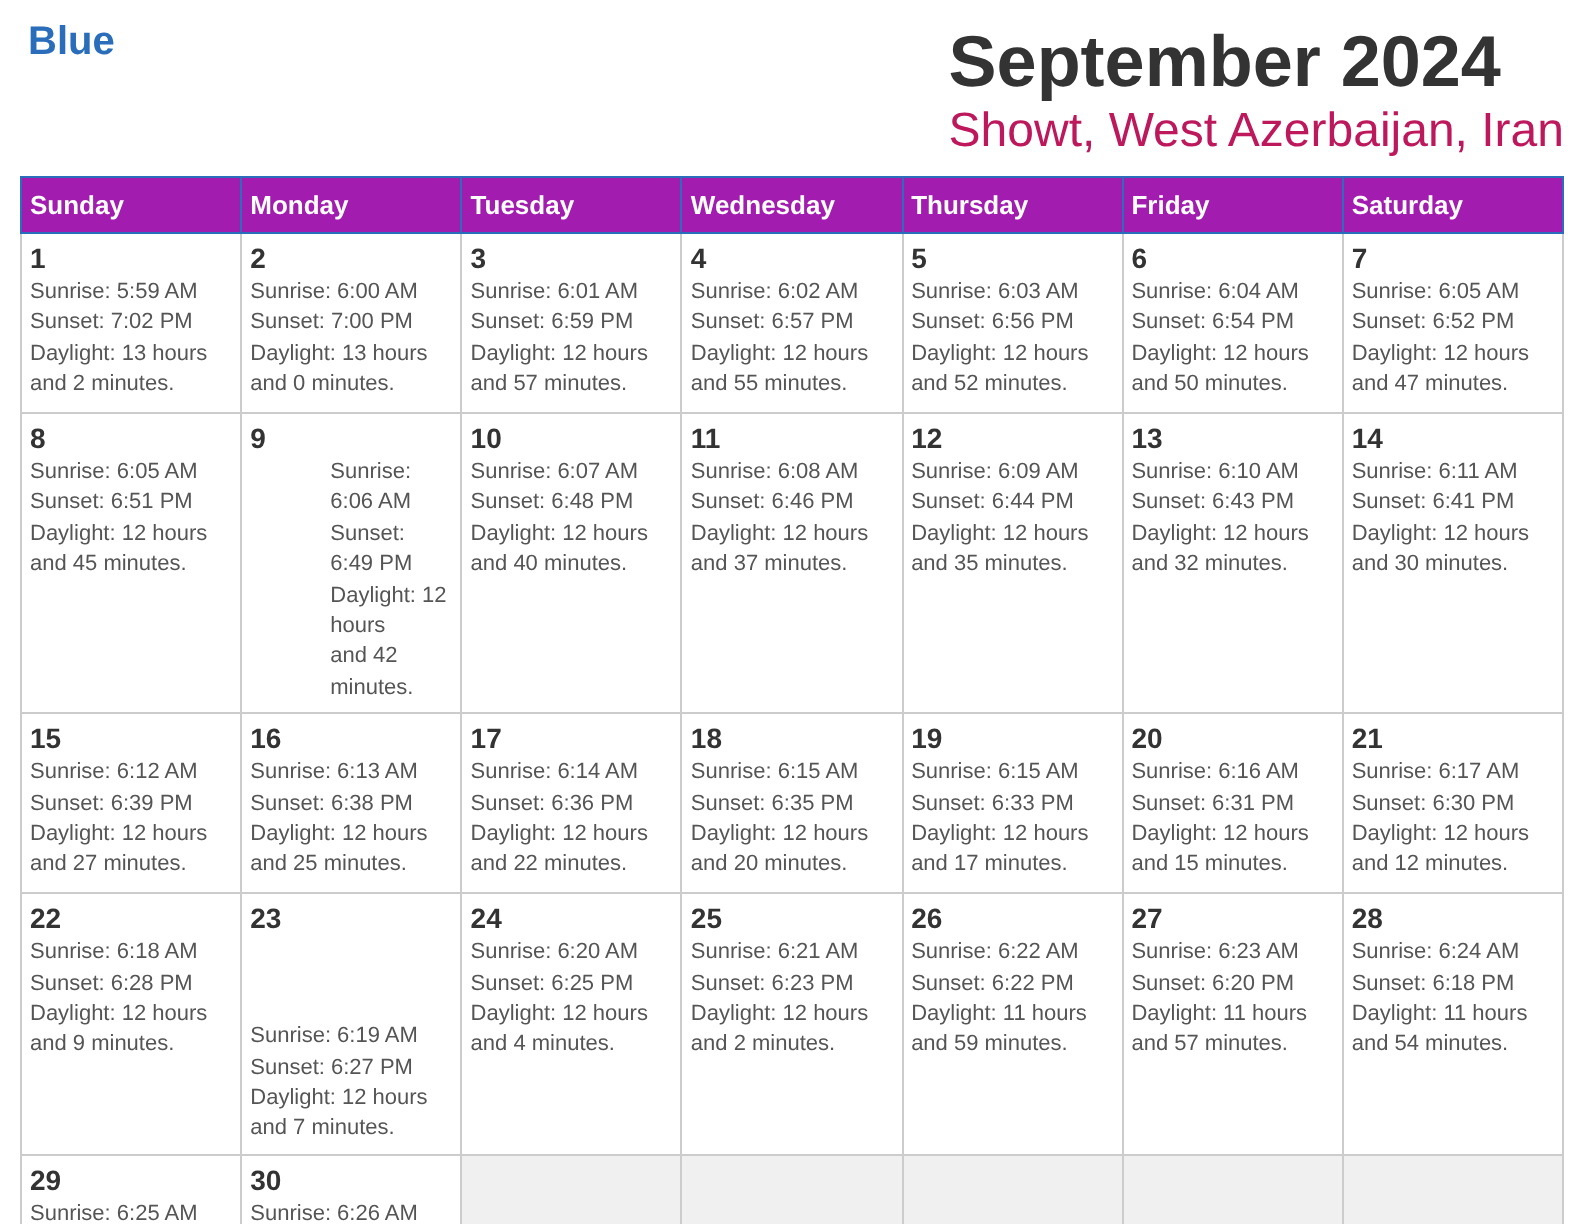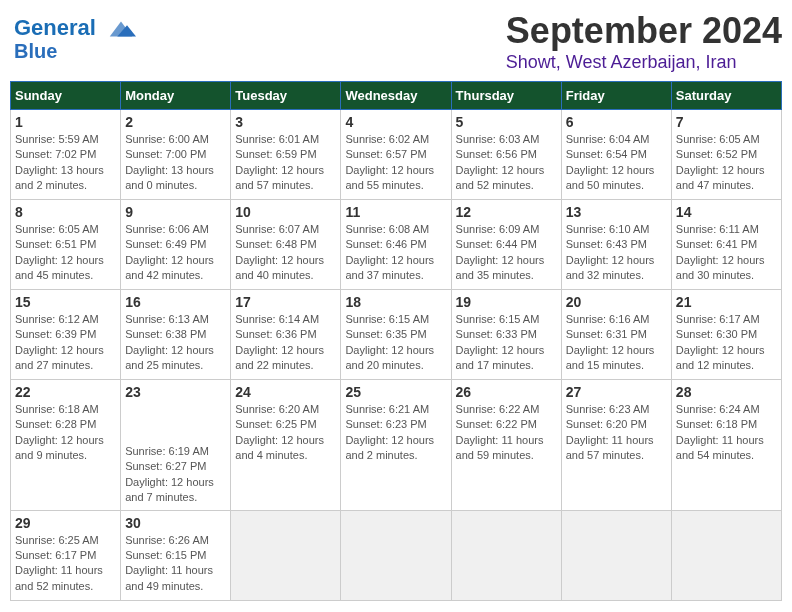--- a/index.html
+++ b/index.html
@@ -37,30 +37,30 @@
     }
     .title-area {
       text-align: left;
     }
     .month-title {
       font-size: 36px;
       font-weight: bold;
       color: #333;
     }
     .location-title {
-      font-size: 18px;
-      color: #4c1d95;
+      font-size: 24px;
+      color: #be185d;
     }
     .calendar {
       width: 100%;
       border-collapse: collapse;
       font-size: 11px;
     }
     .calendar th {
-      background-color: #14532d;
+      background-color: #a21caf;
       color: #fff;
       text-align: left;
       padding: 6px 4px;
       font-size: 13px;
       font-weight: bold;
       border: 1px solid #2a6ebb;
     }
     .calendar td {
       border: 1px solid #ccc;
       vertical-align: top;
@@ -86,29 +86,20 @@
     .week-row td {
       height: 90px;
     }
   </style>
 </head>
 <body>
 
 <div class="header-area">
   <div class="logo">
     <div>
-      <div style="display:flex;align-items:center;">
-        <span class="logo-text">
-          <span>General</span>
-          <svg class="logo-icon" viewBox="0 0 40 30" style="display:inline-block;vertical-align:middle;">
-            <polygon points="5,25 20,5 35,25" fill="#2a6ebb" opacity="0.7"></polygon>
-            <polygon points="15,25 28,10 40,25" fill="#2a6ebb"></polygon>
-          </svg>
-        </span>
-      </div>
       <div style="font-size:20px;font-weight:bold;color:#2a6ebb;margin-top:-4px;">Blue</div>
     </div>
   </div>
   <div class="title-area">
     <div class="month-title">September 2024</div>
     <div class="location-title">Showt, West Azerbaijan, Iran</div>
   </div>
 </div>
 
 <table class="calendar">
@@ -178,21 +169,21 @@
       <tr class="week-row">
         <td>
           <span class="day-number">8</span>
           <div class="day-info" style="white-space: pre-line;">Sunrise: 6:05 AM
 Sunset: 6:51 PM
 Daylight: 12 hours
 and 45 minutes.</div>
         </td>
         <td>
           <span class="day-number">9</span>
-          <div class="day-info" style="white-space: pre-line;">Sunrise: 6:06 AM
+          <div class="day-info" style="white-space: pre-line; margin-left: 40px;">Sunrise: 6:06 AM
 Sunset: 6:49 PM
 Daylight: 12 hours
 and 42 minutes.</div>
         </td>
         <td>
           <span class="day-number">10</span>
           <div class="day-info" style="white-space: pre-line;">Sunrise: 6:07 AM
 Sunset: 6:48 PM
 Daylight: 12 hours
 and 40 minutes.</div>

